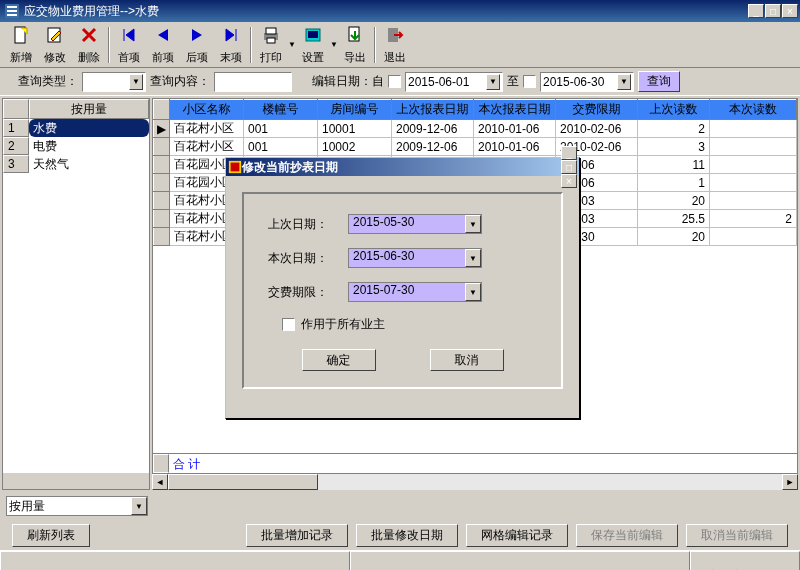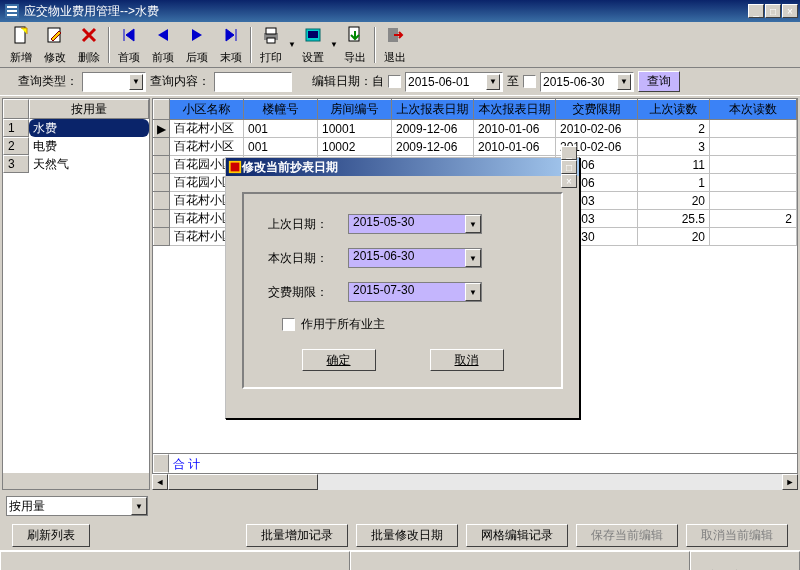--- a/index.html
+++ b/index.html
@@ -72,21 +72,21 @@
 .modal { position: absolute; left: 225px; top: 157px; width: 355px; height: 262px; background: #d4d0c8; border: 1px solid #c0c0c0; border-right-color: #000; border-bottom-color: #000; box-shadow: 1px 1px 0 #000; }
 .modal .mtitle { height: 18px; background: linear-gradient(to right, #0a246a, #a6caf0); color: #fff; display: flex; align-items: center; padding: 0 2px; }
 .modal .mtitle .t { flex: 1; padding-left: 0; font-weight: bold; }
 .modal .mbody { padding: 16px; }
 .modal .sunken { border: 2px solid #808080; border-right-color: #fff; border-bottom-color: #fff; padding: 20px 24px 16px 24px; }
 .modal .frow { display: flex; align-items: center; margin-bottom: 14px; }
 .modal .frow label { width: 80px; }
 .modal .datein { width: 134px; height: 20px; border: 1px solid #808080; background: #c4b5fd; display: flex; padding-left: 4px; }
 .modal .datein .arr { margin-left: auto; width: 16px; height: 18px; background: #d4d0c8; border: 1px solid #fff; border-right-color: #404040; border-bottom-color: #404040; display: flex; align-items: center; justify-content: center; font-size: 8px; }
 .modal .mchk { margin-left: 14px; display: flex; align-items: center; gap: 6px; margin-top: 4px; }
-.modal .mbtns { display: flex; justify-content: center; gap: 54px; margin-top: 16px; text-decoration: underline; }
+.modal .mbtns { display: flex; justify-content: center; gap: 54px; margin-top: 16px; }
 .modal .mbtn { width: 74px; height: 22px; background: #d4d0c8; border: 1px solid #fff; border-right-color: #404040; border-bottom-color: #404040; }
 </style>
 </head>
 <body>
 
 <div class="titlebar">
   <span class="icon">
     <svg viewBox="0 0 16 16">
         <rect x="1" y="1" width="14" height="14" fill="#3a6ea5"></rect>
         <rect x="3" y="3" width="10" height="2" fill="#fff"></rect>

